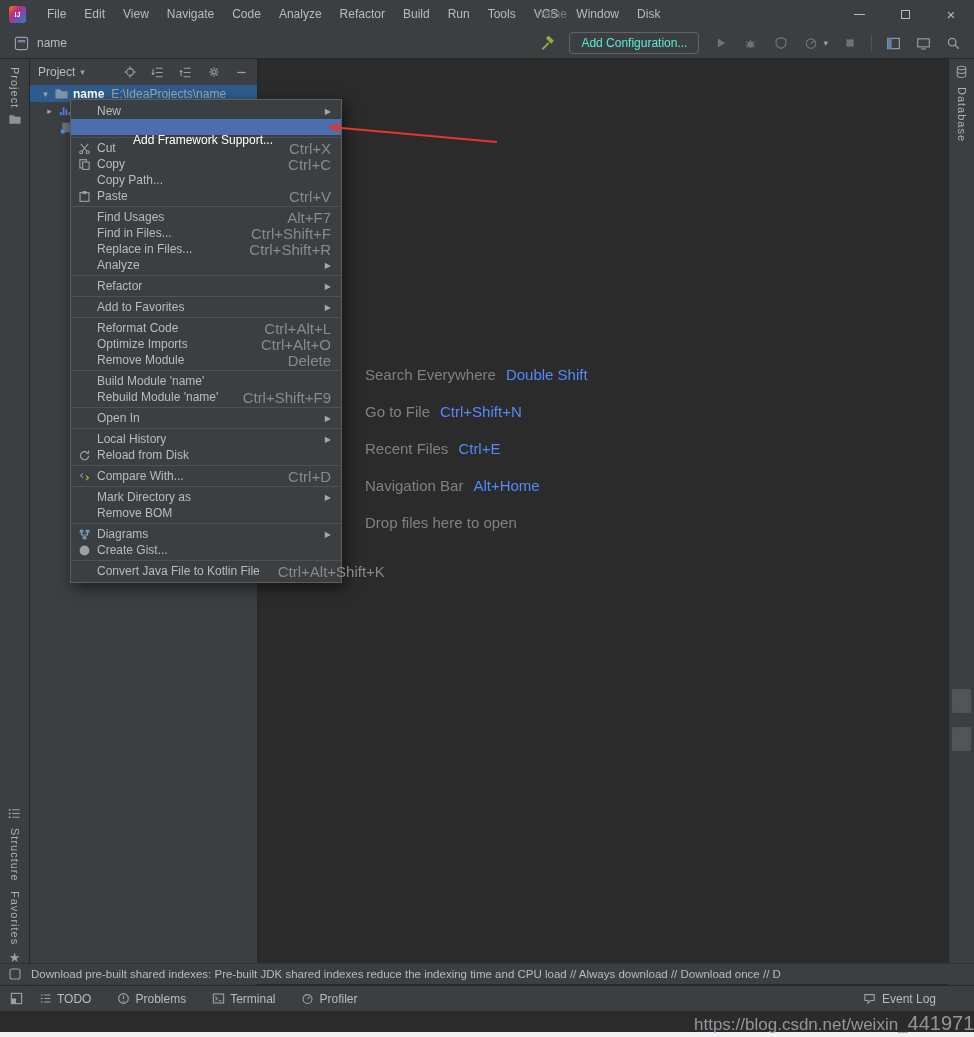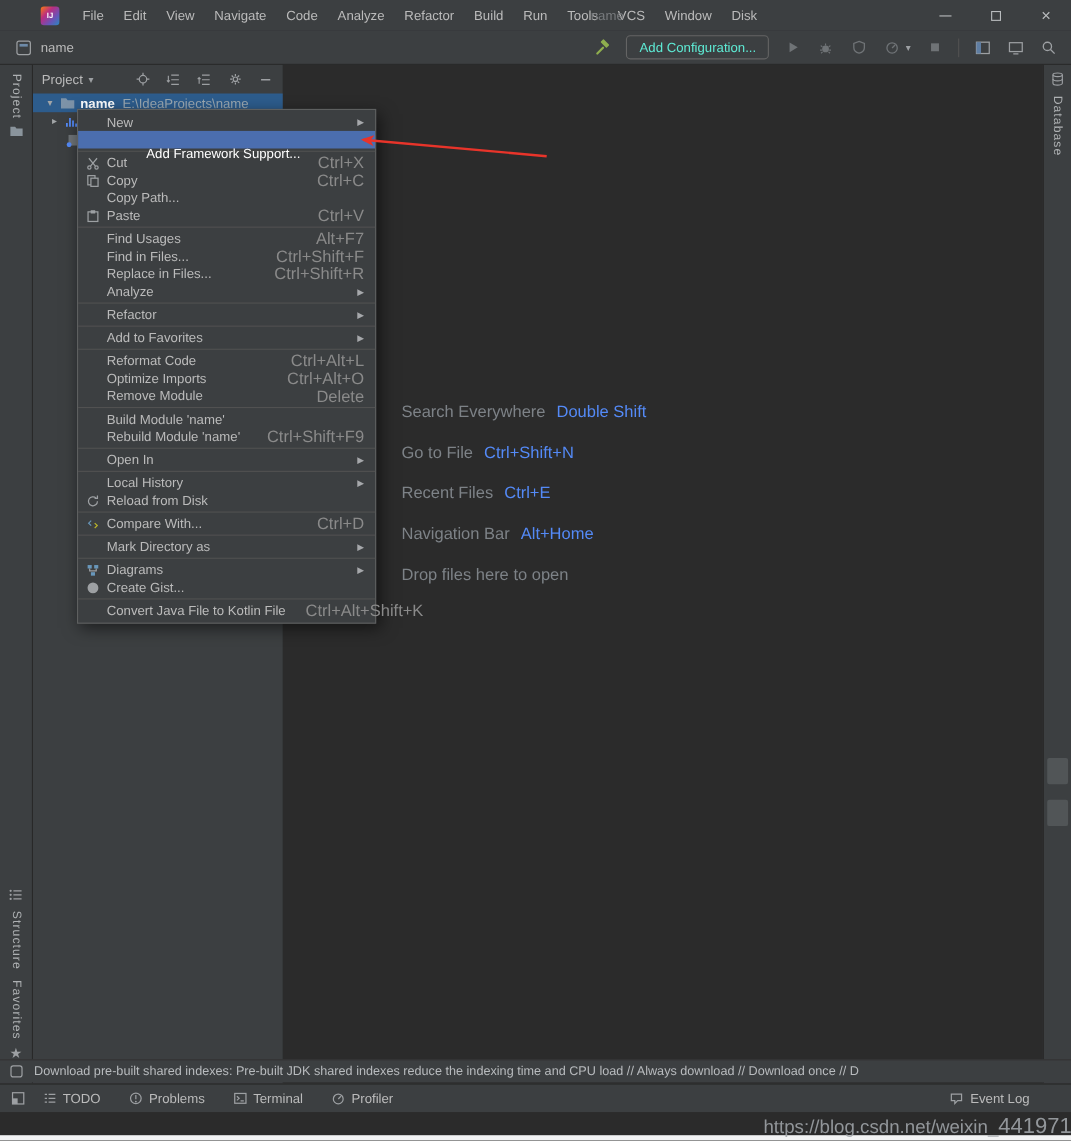--- a/index.html
+++ b/index.html
@@ -9,21 +9,21 @@
     overflow: hidden;
     background: #2b2b2b;
     color: #bbbbbb;
     font-family: "Liberation Sans", "DejaVu Sans", sans-serif;
     font-size: 12px;
     -webkit-font-smoothing: antialiased;
   }
   .abs { position: absolute; }
 
   
-  #titlebar { left:0; top:0; width:974px; height:28px; background:#3c3f41; display:flex; align-items:center;padding-left:28px; }
+  #titlebar { left:0; top:0; width:974px; height:28px; background:#3c3f41; display:flex; align-items:center; }
   .logo { width:17px; height:17px; margin:0 12px 0 9px; border-radius:3px; flex:none;
           background:linear-gradient(135deg,#f97a12 0%,#b92d82 35%,#6954b8 68%,#2988bf 100%);
           display:flex; align-items:center; justify-content:center; font-size:7px; font-weight:bold; color:#fff; }
   .menubar { display:flex; height:28px; }
   .menubar-item { padding:0 9px; line-height:28px; color:#bbbbbb; font-size:12px; white-space:nowrap; }
   .win-title { position:absolute; left:537px; top:7px; color:#787b7e; font-size:12px; }
   .win-controls { position:absolute; right:0; top:0; height:28px; display:flex; }
   .win-btn { width:46px; height:28px; display:flex; align-items:center; justify-content:center; color:#b9bcbe; font-size:15px; }
   .mini-shape { width:11px; height:1px; background:#b9bcbe; display:block; }
   .max-shape { width:9px; height:9px; border:1px solid #b9bcbe; display:block; }
@@ -471,20 +471,25 @@
         </span>
         <span class="mi-label">Compare With...</span>
         <span class="mi-right">Ctrl+D</span>
       </div>
       <div class="menu-sep"></div>
       <div class="menu-item">
         <span class="mi-icon"></span>
         <span class="mi-label">Mark Directory as</span>
         <span class="mi-right arrow">▶</span>
       </div>
+      <div class="menu-item">
+        <span class="mi-icon"></span>
+        <span class="mi-label">Remove BOM</span>
+        <span class="mi-right"></span>
+      </div>
       <div class="menu-sep"></div>
       <div class="menu-item">
         <span class="mi-icon">
           <svg width="13" height="13" viewBox="0 0 14 14" fill="none" stroke="#9da0a3" stroke-width="1.2">
             <rect x="1.8" y="1.8" width="4" height="3.4" fill="#6897bb" stroke="none"></rect>
             <rect x="8.2" y="1.8" width="4" height="3.4" fill="#6897bb" stroke="none"></rect>
             <rect x="5" y="8.8" width="4" height="3.4" fill="#6897bb" stroke="none"></rect>
             <path d="M3.8 5.2v2.4h3.2M10.2 5.2v2.4H7"></path>
           </svg>
         </span>

